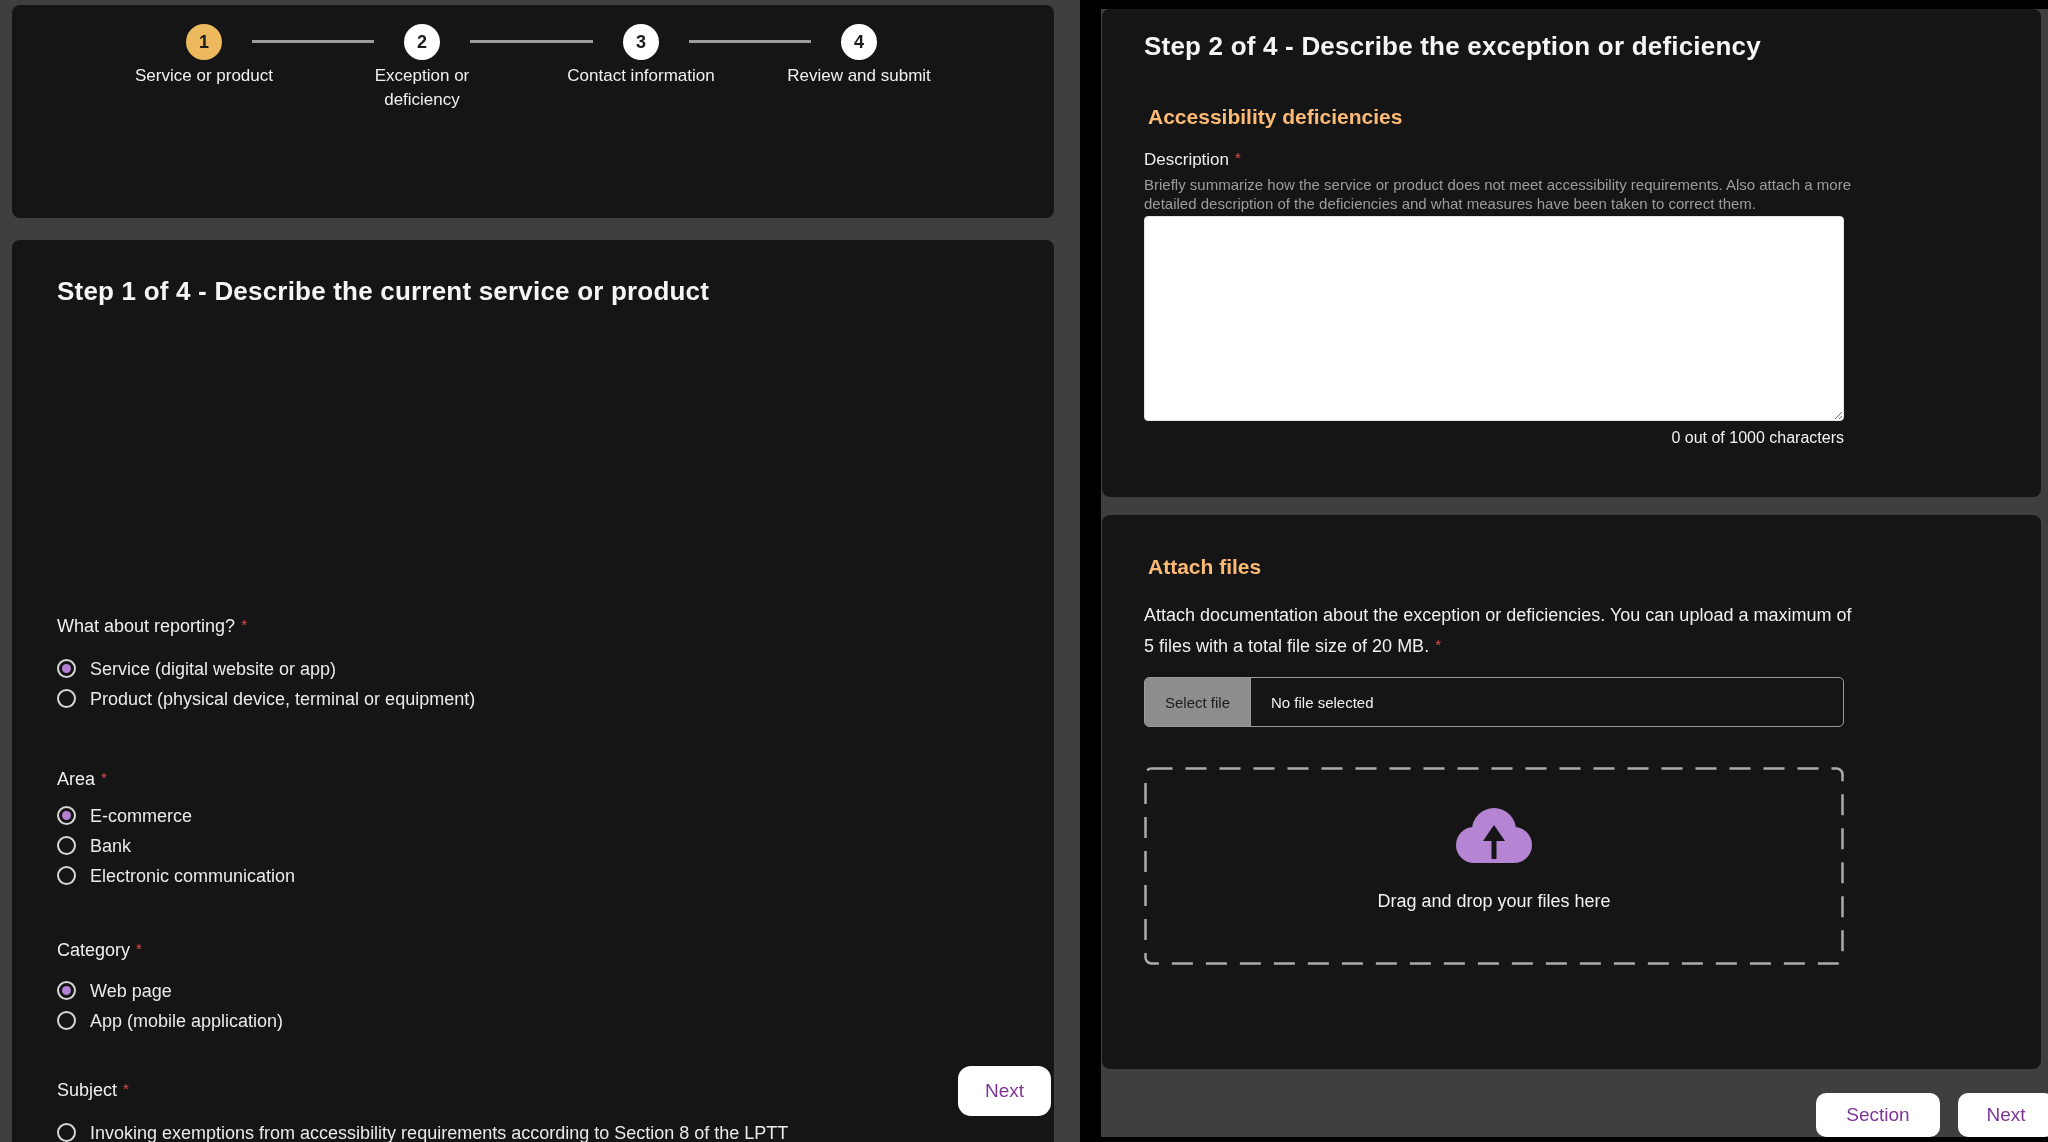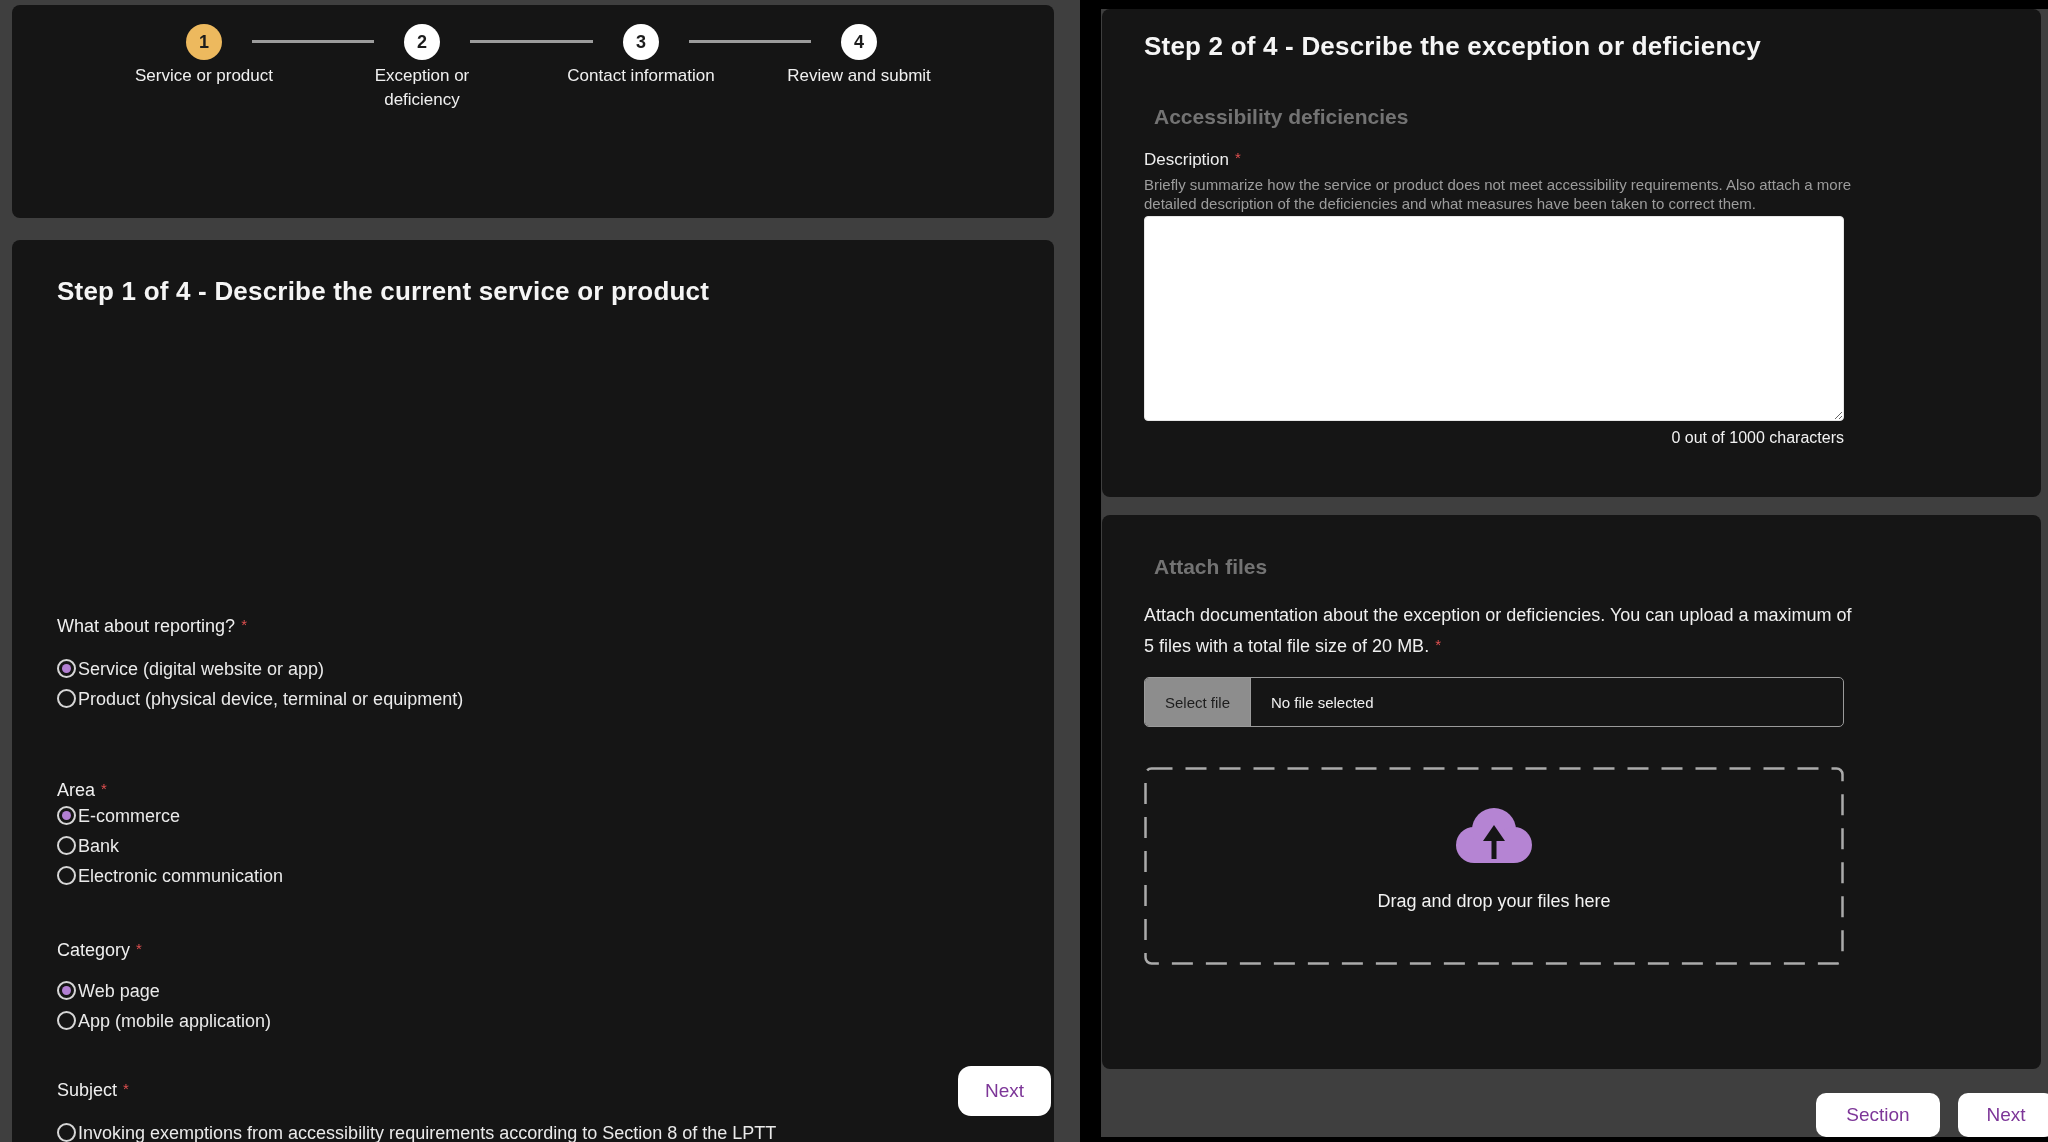--- a/index.html
+++ b/index.html
@@ -22,41 +22,41 @@
   .slabel { margin-top:4px; max-width:168px; text-align:center; font-size:17px;
     line-height:24px; color:#f0f0f0; }
   .conn { position:absolute; top:35px; height:3px; background:#9c9c9c; }
   .c1{left:240px;width:122px} .c2{left:458px;width:123px} .c3{left:677px;width:122px}
 
   
   #step1-card { left:12px; top:240px; width:1042px; height:968px; }
   .title { position:absolute; left:45px; font-size:26px; font-weight:bold; color:#f5f5f5; letter-spacing:.2px; }
   #step1-title { top:36px; }
   .glabel { position:absolute; left:45px; font-size:18px; color:#efefef; }
-  .g1{top:376px} .g2{top:540px} .g3{top:700px} .g4{top:840px}
+  .g1{top:376px} .g2{top:529px} .g3{top:700px} .g4{top:840px}
   .req { color:#e05050; margin-left:6px; font-size:15px; vertical-align:2px; }
-  .opt { position:absolute; left:45px; display:flex; align-items:flex-start; gap:2px;
+  .opt { position:absolute; left:45px; display:flex; align-items:flex-start; gap:14px;
     font-size:18px; line-height:30px; color:#eaeaea; max-width:790px; }
   .otext { max-width:730px; }
   .radio { width:19px; height:19px; border:2px solid #d6d6d6; border-radius:50%;
     margin-top:5px; flex:none; position:relative; background:transparent; }
   .radio.sel::after { content:""; position:absolute; inset:3px; border-radius:50%; background:#b27fd2; }
 
   
   .btn { position:absolute; background:#fff; color:#7d3698; display:flex;
     align-items:center; justify-content:center; font-size:19px; font-weight:500;
     border-radius:10px; cursor:pointer; }
   #next-left { left:958px; top:1066px; width:93px; height:50px; border-radius:13px; }
   #prev-right { left:715px; top:1084px; width:124px; height:44px; }
   #next-right { left:857px; top:1084px; width:96px; height:44px; }
 
   
   #desc-card { left:1px; top:0; width:939px; height:488px; }
   #step2-title { top:22px; }
-  .section-h { position:absolute; left:52px; font-size:21px; font-weight:bold; color:#737373; }
+  .section-h { position:absolute; left:46px; font-size:21px; font-weight:bold; color:#fdba74; }
   #acc-heading { top:96px; }
   #desc-label { position:absolute; left:42px; top:140px; font-size:17px; color:#ededed; }
   #desc-hint { position:absolute; left:42px; top:166px; width:716px; font-size:15px;
     line-height:19px; color:#9c9c9c; }
   #desc-textarea { position:absolute; left:42px; top:207px; width:700px; height:205px;
     background:#fff; border:1px solid #e6e6e6; border-radius:4px; resize:both;
     font-size:17px; padding:8px; color:#222; }
   #char-counter { position:absolute; left:42px; top:420px; width:700px; text-align:right;
     font-size:16px; color:#f2f2f2; }
 

